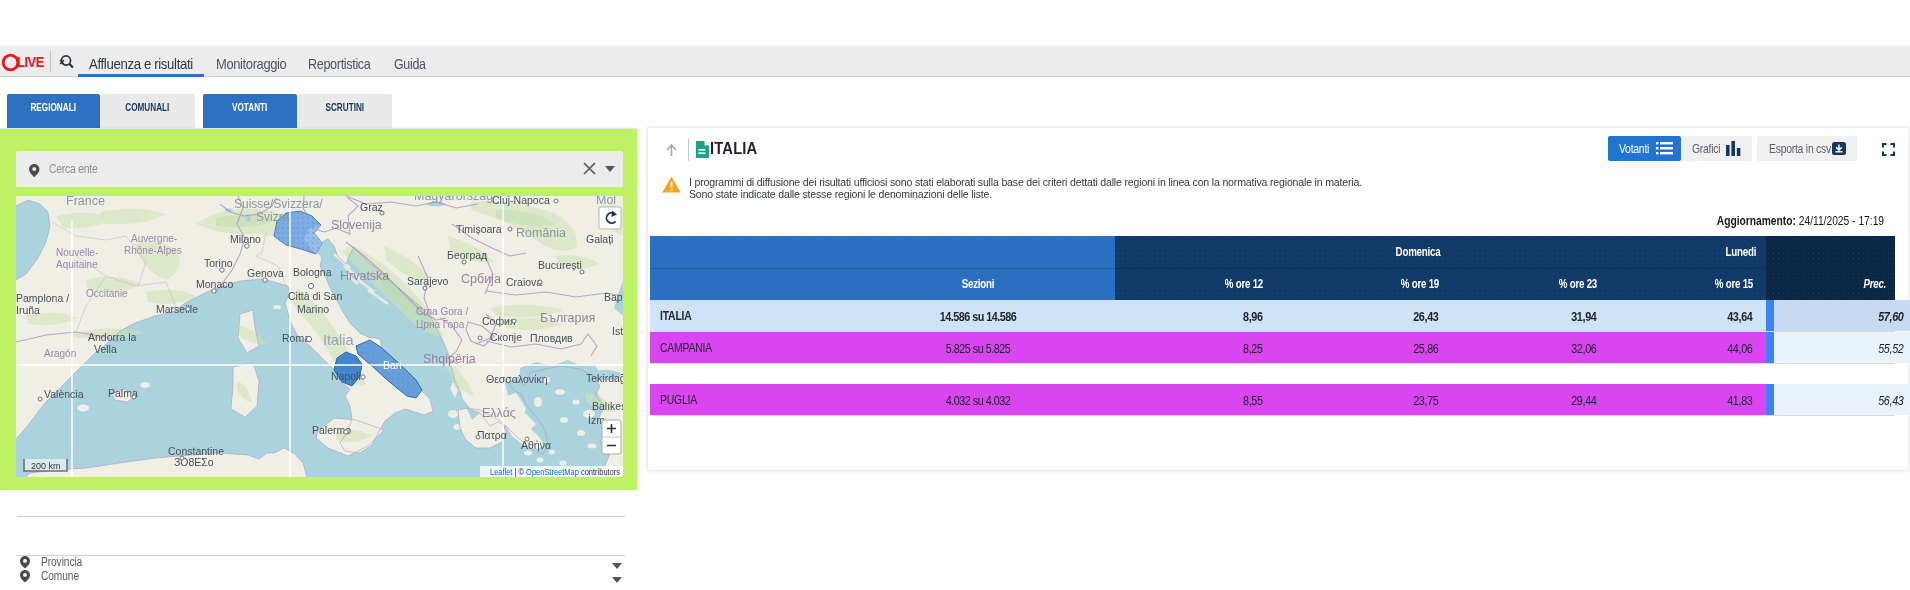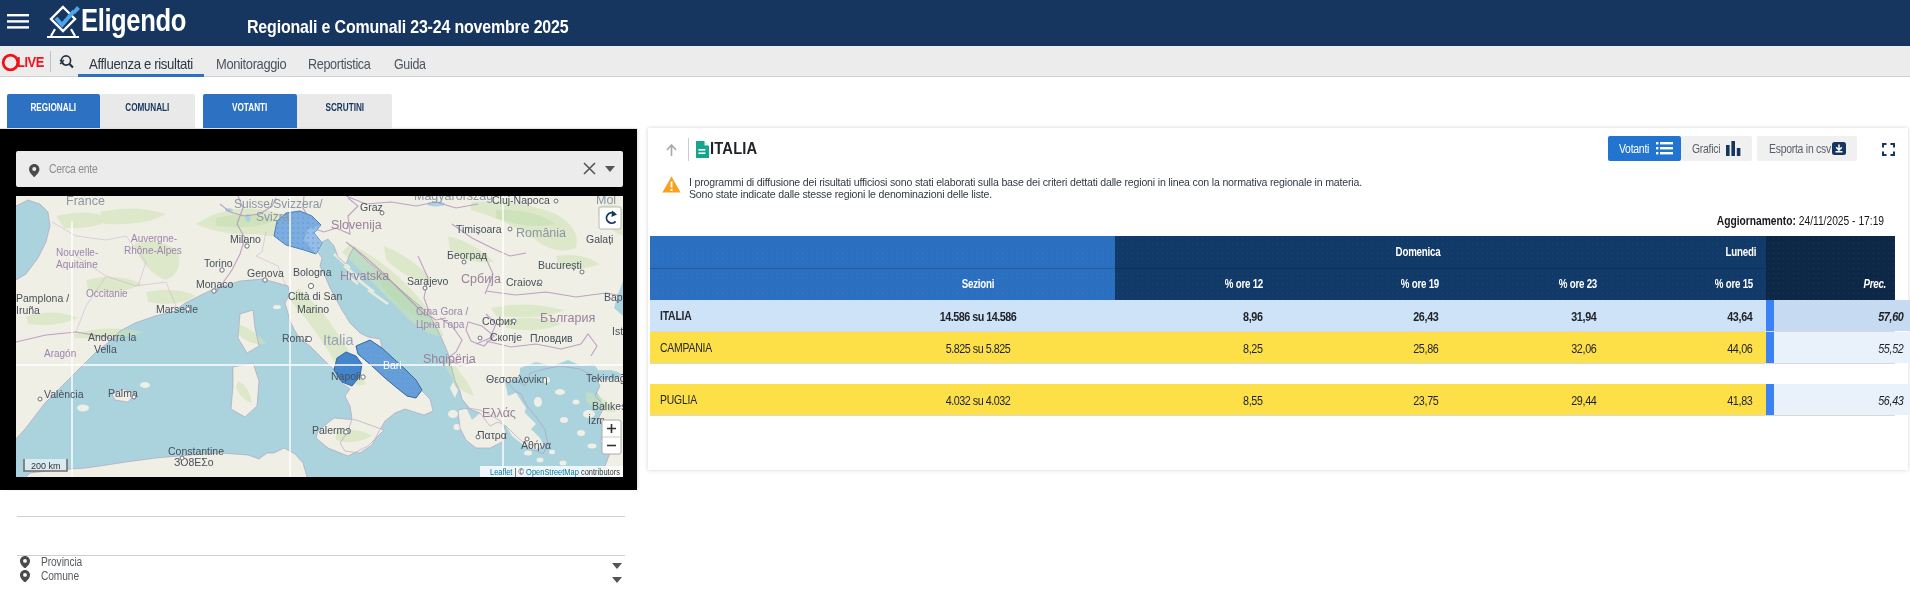--- a/index.html
+++ b/index.html
@@ -27,21 +27,21 @@
 .menuitem.act { color:#2b3845; }
 .underline { position:absolute; left:78px; top:74px; width:126px; height:3px; background:#2d71c3; }
 
 
 .tbtn { position:absolute; top:94px; height:44px; border-radius:2px; font-size:10.5px; font-weight:bold;
   color:#15365c; background:#e9e9e9; text-align:center; line-height:26px; letter-spacing:0; }
 .tbtn span{ display:inline-block; transform:scaleX(0.78); transform-origin:center;}
 .tbtn.on { background:#2d71c3; color:#fff; }
 
 
-.leftpanel { position:absolute; left:0; top:128px; width:637px; height:362px; background:#000000;
+.leftpanel { position:absolute; left:0; top:128px; width:637px; height:362px; background:#bef264;
   border-top:1px solid #e3e3e3; box-shadow:2px 0 3px -1px rgba(0,0,0,0.14); }
 .searchbox { position:absolute; left:16px; top:22px; width:607px; height:36px; background:#ececec; border-radius:2px; }
 .searchbox .ph { position:absolute; left:33px; top:10px; font-size:13px; color:#8d8d8d;
   letter-spacing:-0.3px; transform:scaleX(0.80); transform-origin:left top;}
 .selrow { position:absolute; left:0; width:637px; height:38px; }
 .selrow .lbl { position:absolute; left:41px; top:4px; font-size:12px; color:#575b60;
   letter-spacing:-0.1px; transform:scaleX(0.85); transform-origin:left top;}
 .sep { position:absolute; left:17px; width:608px; height:1px; background:#cfcfcf; }
 
 
@@ -64,21 +64,21 @@
 .tcell { position:absolute; overflow:hidden; }
 .dots-dark { background-image:radial-gradient(rgba(150,185,220,0.10) 0.7px, transparent 0.9px);
   background-size:5px 5px; }
 .dots-light { background-image:radial-gradient(rgba(170,200,230,0.28) 0.7px, transparent 0.9px);
   background-size:5px 5px; }
 .hleft { background-color:#2b70c0; }
 .hdark { background-color:#113a68; }
 .hprec { background-color:#0d2847; }
 .htext { position:absolute; color:#fff; font-size:12.5px; font-weight:bold; white-space:nowrap;
   letter-spacing:-0.3px; transform:scaleX(0.78); transform-origin:right top; }
-.row { position:absolute; left:650px; width:1245px; height:32px; border-bottom:1px solid #d9d9d9; background:#fde047;}
+.row { position:absolute; left:650px; width:1245px; height:32px; border-bottom:1px solid #d9d9d9; background:#d946ef;}
 .row .name { position:absolute; left:10px; top:9px; font-size:12.5px; color:#23262c;
   letter-spacing:-0.2px; transform:scaleX(0.83); transform-origin:left top;}
 .row .num { position:absolute; top:9px; font-size:13px; color:#1d2126; white-space:nowrap;
   letter-spacing:-0.4px; transform:scaleX(0.83); transform-origin:right top; }
 .row .prec { position:absolute; left:1116px; top:0; width:147px; height:31px; background:#e9f1fb;
   border-left:8px solid #3b82f6; }
 .row .precv { position:absolute; right:9px; top:9px; font-size:13px; font-style:italic; color:#1d2126;
   letter-spacing:-0.4px; transform:scaleX(0.83); transform-origin:right top;}
 .row.hl { background:#cfe3f8; }
 .row.hl .prec { background:#c6daf1; }
@@ -88,35 +88,20 @@
 .note { position:absolute; left:650px; top:301px; width:1245px; height:40px; background:#f1f1ea;
   border:1px solid #ddddd4; }
 .note .bar { position:absolute; left:10px; top:3px; bottom:3px; width:3px; background:#f8a11d; }
 .note .nt { position:absolute; left:39px; top:13px; font-size:12px; color:#4c4c4c;
   letter-spacing:0.2px; transform:scaleX(0.75); transform-origin:left top; white-space:nowrap;}
 </style>
 </head>
 <body>
 <div id="page">
 
-  <div class="topbar">
-    <svg class="abs" style="left:7px;top:13px" width="23" height="17" viewBox="0 0 23 17">
-      <rect x="0" y="1" width="22" height="2.4" fill="#fff"></rect>
-      <rect x="0" y="7.2" width="22" height="2.4" fill="#fff"></rect>
-      <rect x="0" y="13.2" width="22" height="2.4" fill="#fff"></rect>
-    </svg>
-    <svg class="abs" style="left:44px;top:4px" width="38" height="35" viewBox="0 0 38 35">
-      <path d="M19,3 L31,15 L19,27 L7,15 Z" fill="none" stroke="#fff" stroke-width="2.4"></path>
-      <path d="M12,14 L18,21 L30,7" stroke="#4da5ea" stroke-width="4" fill="none"></path>
-      <path d="M28,8 L33,2 L36,5 L31,10 Z" fill="#4da5ea"></path>
-      <path d="M3,33 L35,33 M7,32 L11,25 M31,32 L27,25" stroke="#fff" stroke-width="2.2" fill="none"></path>
-    </svg>
-    <div class="logotext">Eligendo</div>
-    <div class="title">Regionali e Comunali 23-24 novembre 2025</div>
-  </div>
 
   <div class="navbar"></div>
   <svg class="abs" style="left:1px;top:53px" width="19" height="19" viewBox="0 0 19 19">
     <circle cx="9.5" cy="9.5" r="7.3" fill="none" stroke="#f2101b" stroke-width="2.8"></circle>
   </svg>
   <div class="live">LIVE</div>
   <div class="navdiv" style="left:50px;top:51px"></div>
   <svg class="abs" style="left:58px;top:54px" width="17" height="16" viewBox="0 0 17 16">
     <circle cx="8" cy="6.5" r="4.6" fill="none" stroke="#25303e" stroke-width="1.6"></circle>
     <line x1="11.5" y1="10" x2="15" y2="13.5" stroke="#25303e" stroke-width="2.2"></line>

